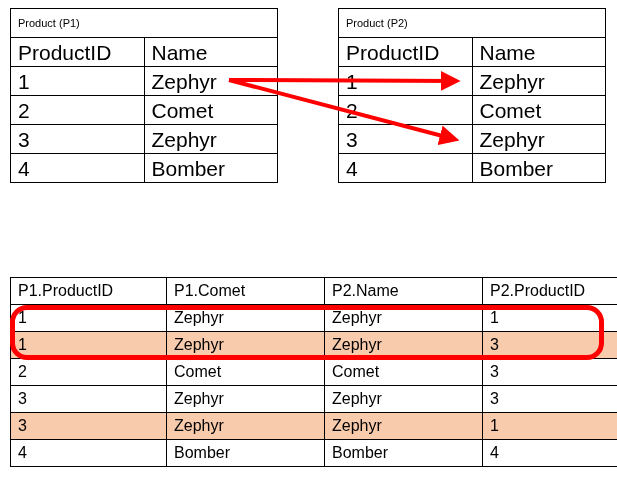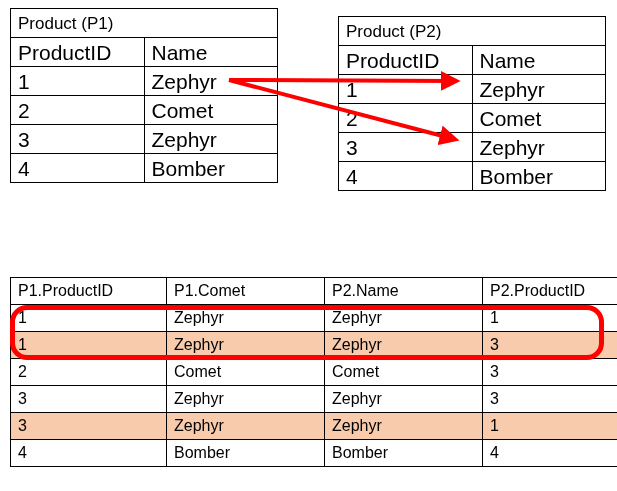--- a/index.html
+++ b/index.html
@@ -39,24 +39,24 @@
     vertical-align: middle;
     white-space: nowrap;
     background-clip: padding-box;
   }
 
   
   .src-table { width: 268px; }
   .src-table tr { height: 29px; }
   .src-table td.col-id   { width: 116px; }
   .src-table td.col-name { width: 150px; }
-  .src-table td.title    { font-size: 17px; }
+  .src-table td.title    { font-size: 11px; }
 
   #table-p1 { left: 10px;  top: 8px; }
-  #table-p2 { left: 338px; top: 8px; margin-top: 8px; }
+  #table-p2 { left: 338px; top: 8px; }
 
   
   #table-result {
     left: 10px;
     top: 277px;
     width: 597px;
   }
   #table-result tr { height: 27px; }
   #table-result td { font-size: 16px; }
   #table-result td.c0 { width: 148px; }

